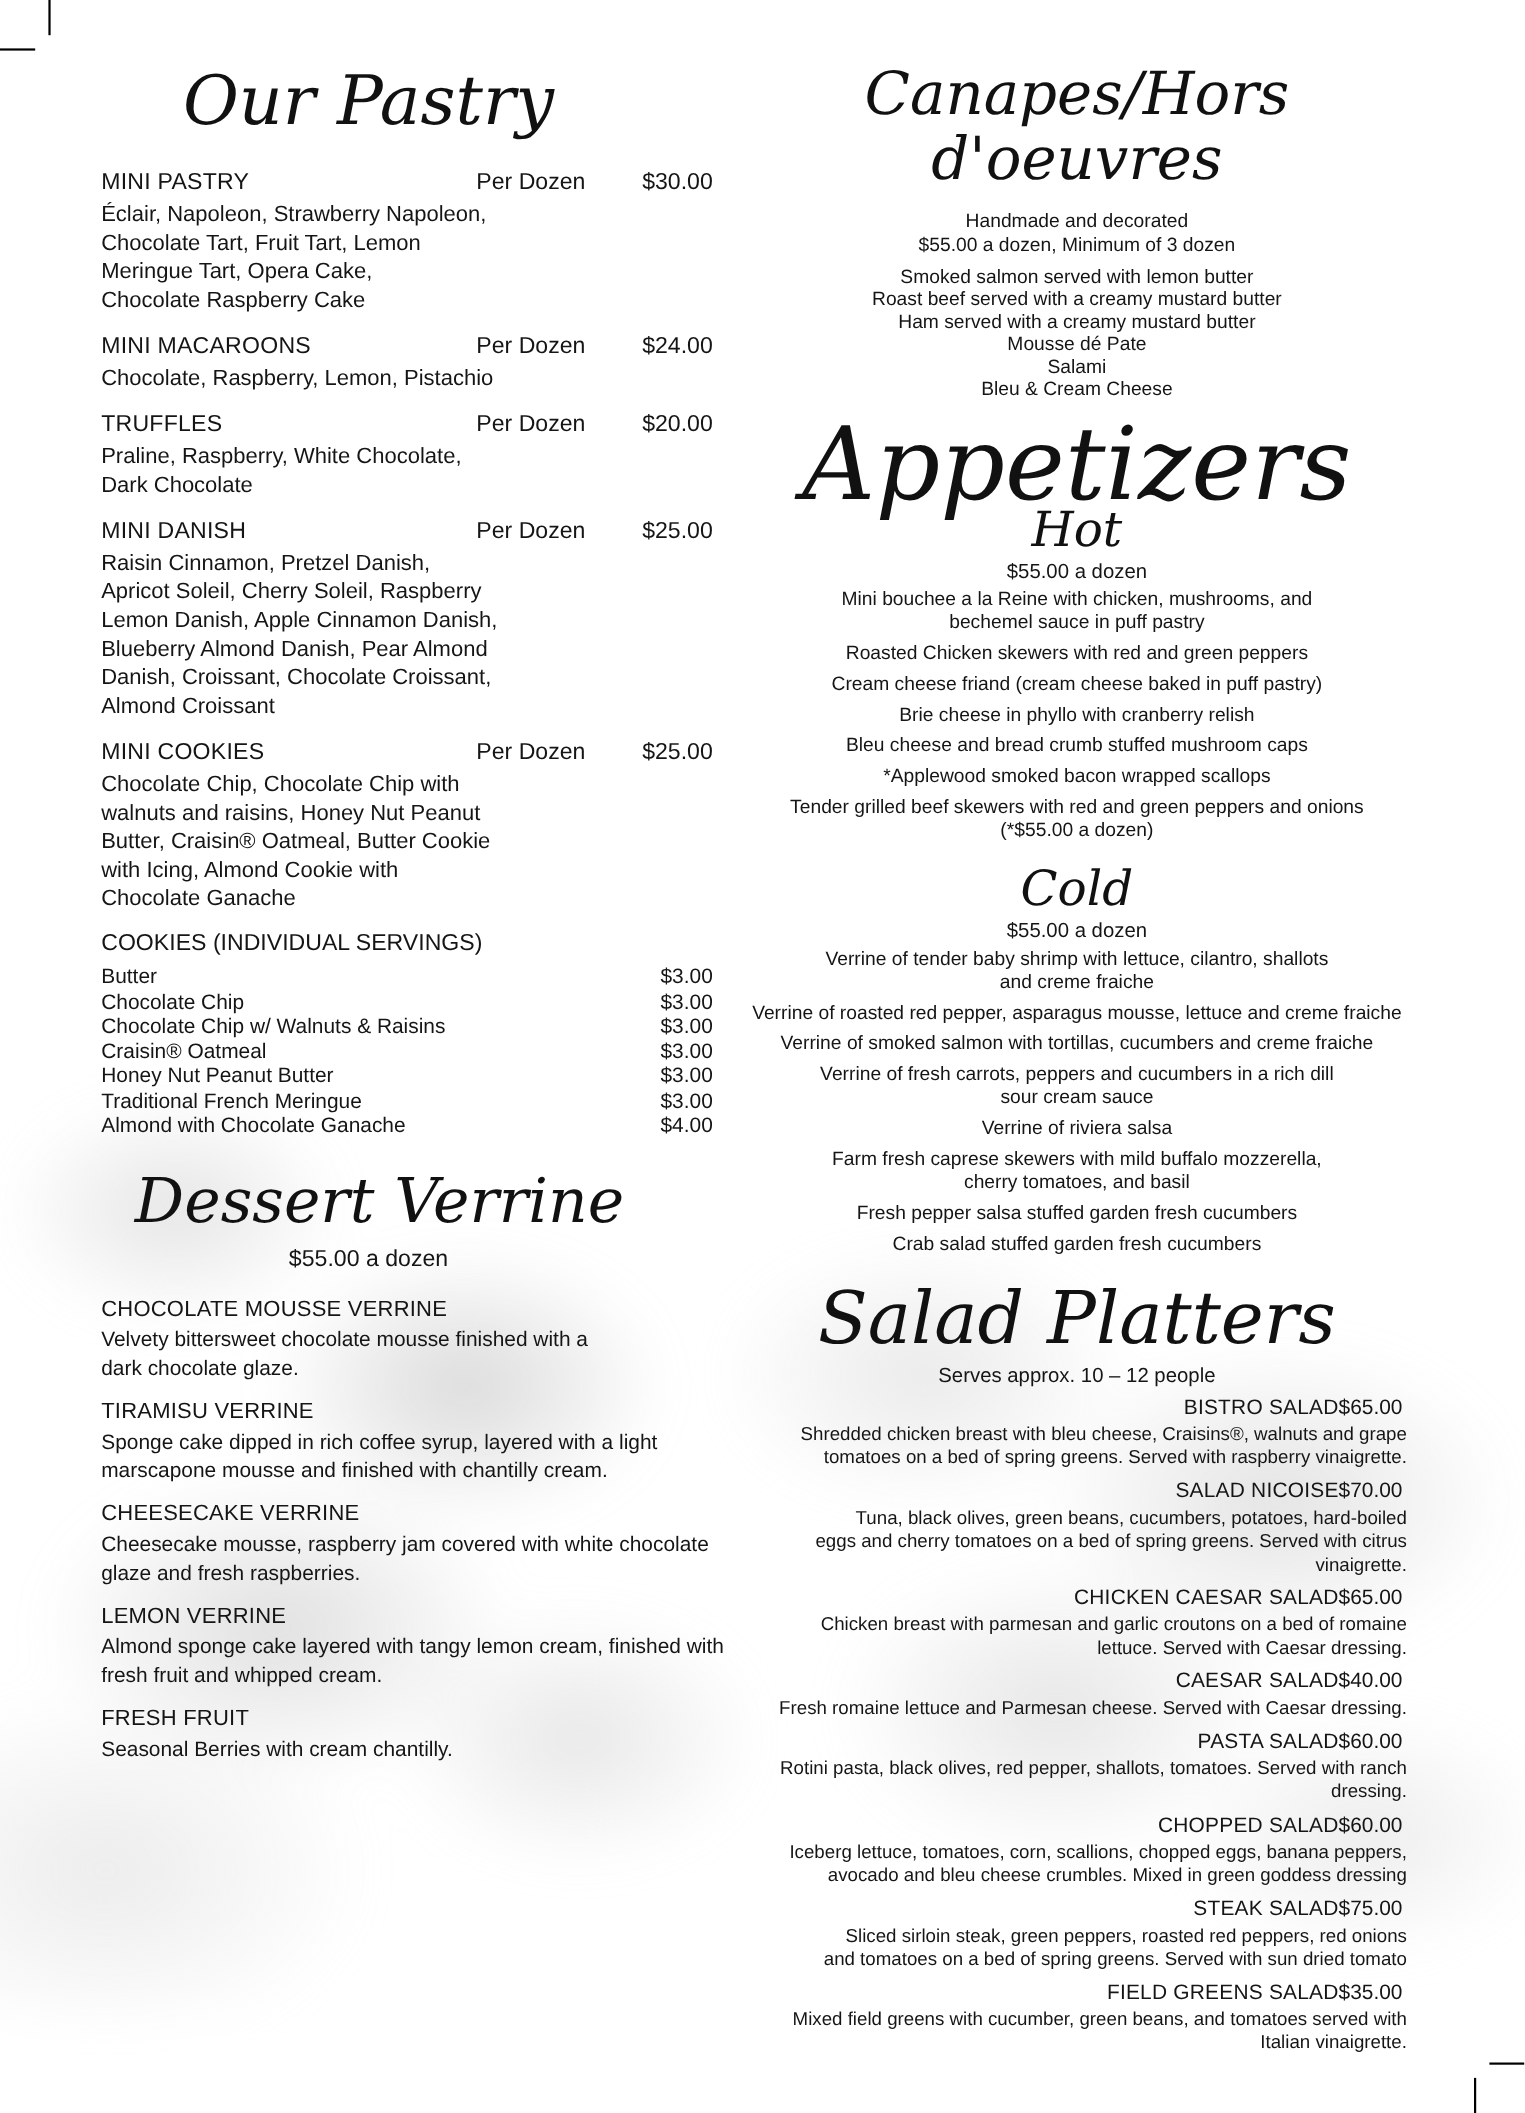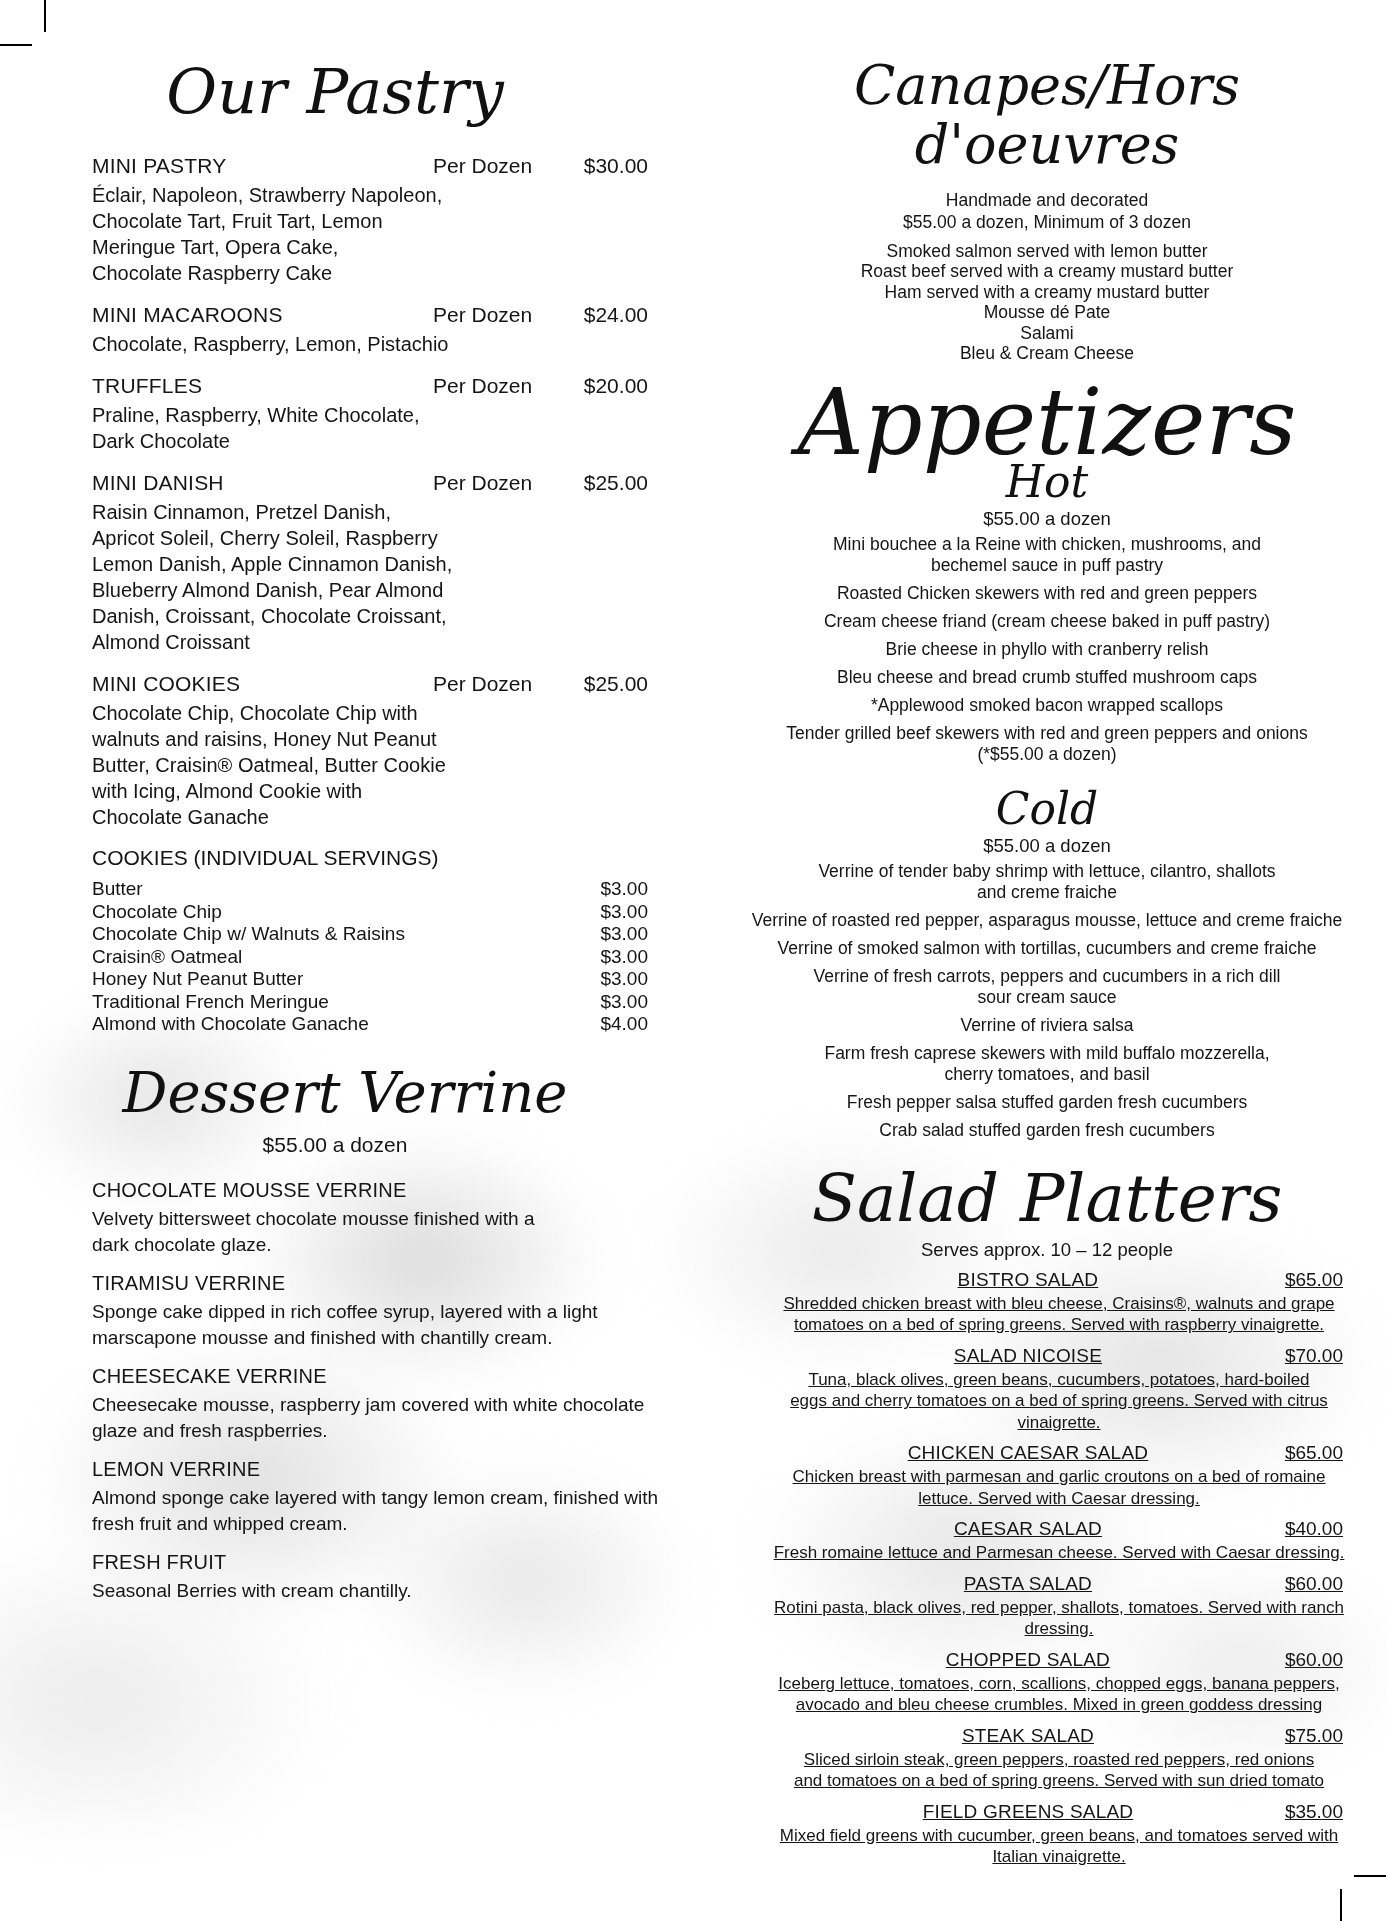--- a/index.html
+++ b/index.html
@@ -45,33 +45,33 @@
   .c-row{display:flex;font-size:19px;line-height:22.5px;}
   .c-name{flex:1;}
   .c-price{}
   .v-head{font-size:56px;line-height:1.1;text-align:center;margin:26px 50px 10px 0;}
   .v-price{font-size:21px;text-align:center;margin:0 70px 22px 0;}
   .v-item{margin-bottom:14px;}
   .v-name{font-size:20px;margin-bottom:4px;letter-spacing:.2px;}
   .v-desc{font-size:19px;line-height:26px;white-space:pre-line;width:606px;}
 
   
-  #r-col{position:absolute;left:747px;top:56px;width:600px;text-align:center;}
+  #r-col{position:absolute;left:679px;top:56px;width:600px;text-align:center;}
   .r-head{font-size:54px;line-height:1.1;margin:0 0 14px 0;}
   .r-sub{font-size:17.5px;line-height:22px;}
   .canape-list{margin-top:8px;}
   .canape-item{font-size:17.5px;line-height:20.5px;}
   .app-head{font-size:92px;line-height:1.15;margin:6px 0 -18px 0;}
   .hc-head{font-size:44px;line-height:1.1;margin:0 0 2px 0;}
   .price-line{font-size:18.5px;line-height:22px;margin-bottom:4px;}
   .hc-item{font-size:17.5px;line-height:21px;white-space:pre-line;margin-bottom:7px;}
   .cold-head{margin-top:20px;}
   .salad-head{font-size:66px;line-height:1.1;margin:22px 0 2px 0;}
   .serves{font-size:18.5px;line-height:23px;margin-bottom:8px;}
-  .s-item{margin-bottom:9px;text-align:center;padding-left:24px;text-decoration:underline;}
+  .s-item{margin-bottom:9px;text-align:right;padding-left:24px;}
   .s-row{display:flex;align-items:baseline;padding-right:4px;}
   .s-name{flex:1;font-size:19px;letter-spacing:.2px;}
   .s-price{font-size:19px;}
   .s-desc{font-size:17px;line-height:21.5px;white-space:pre-line;margin-top:2px;}
 </style>
 </head>
 <body>
 
 <div id="page">
   <div class="bg" id="bg-left"></div>

